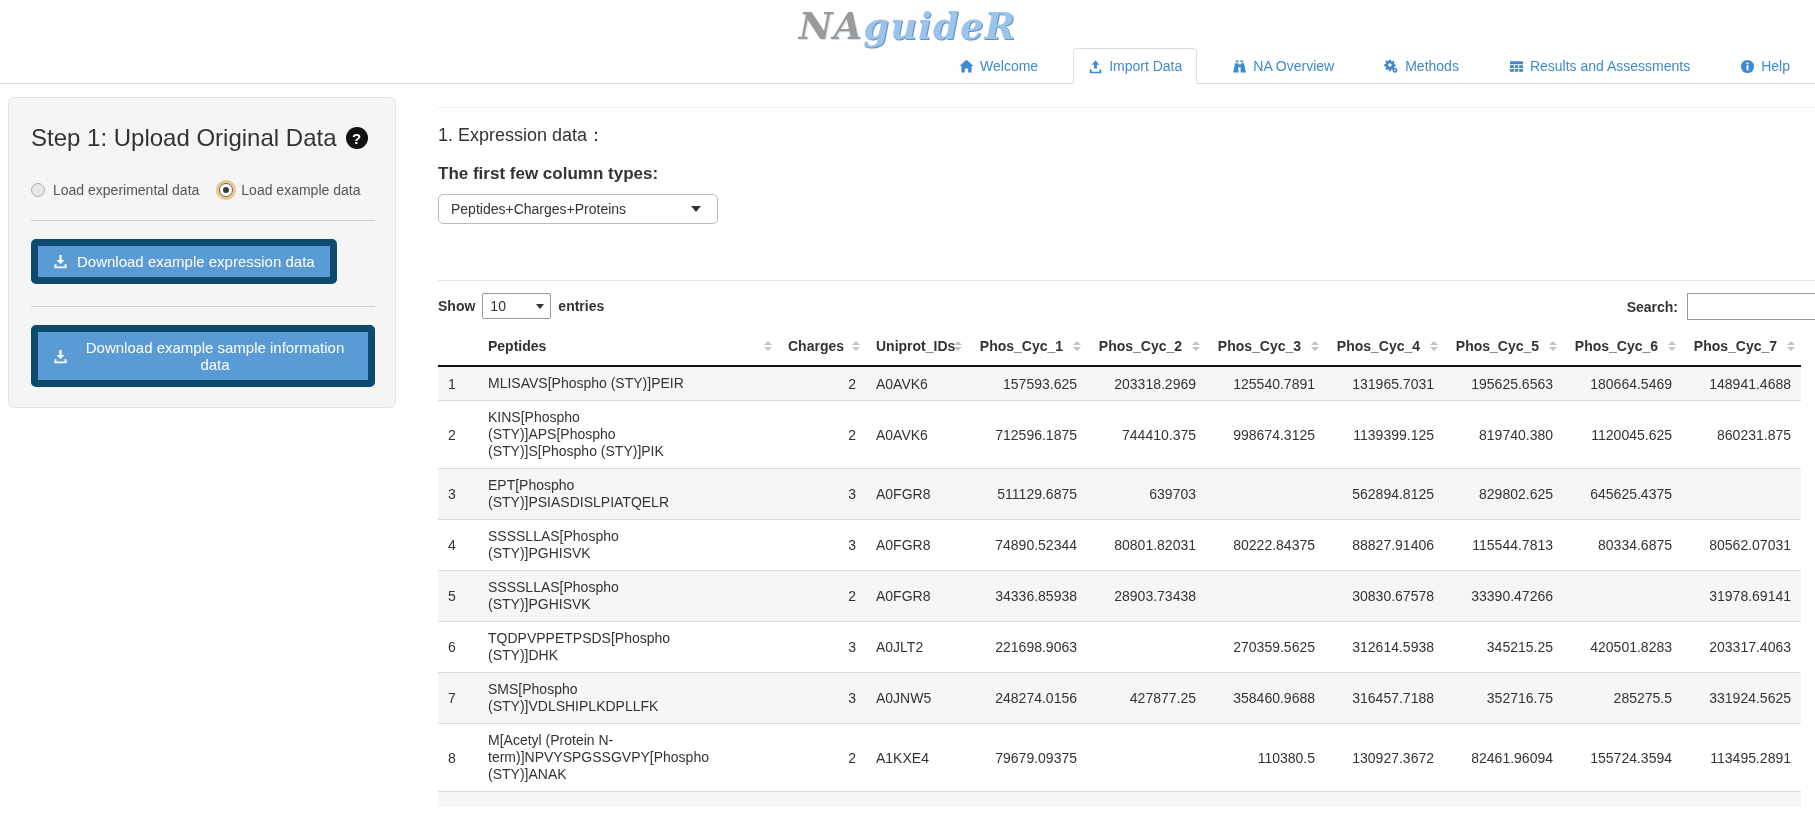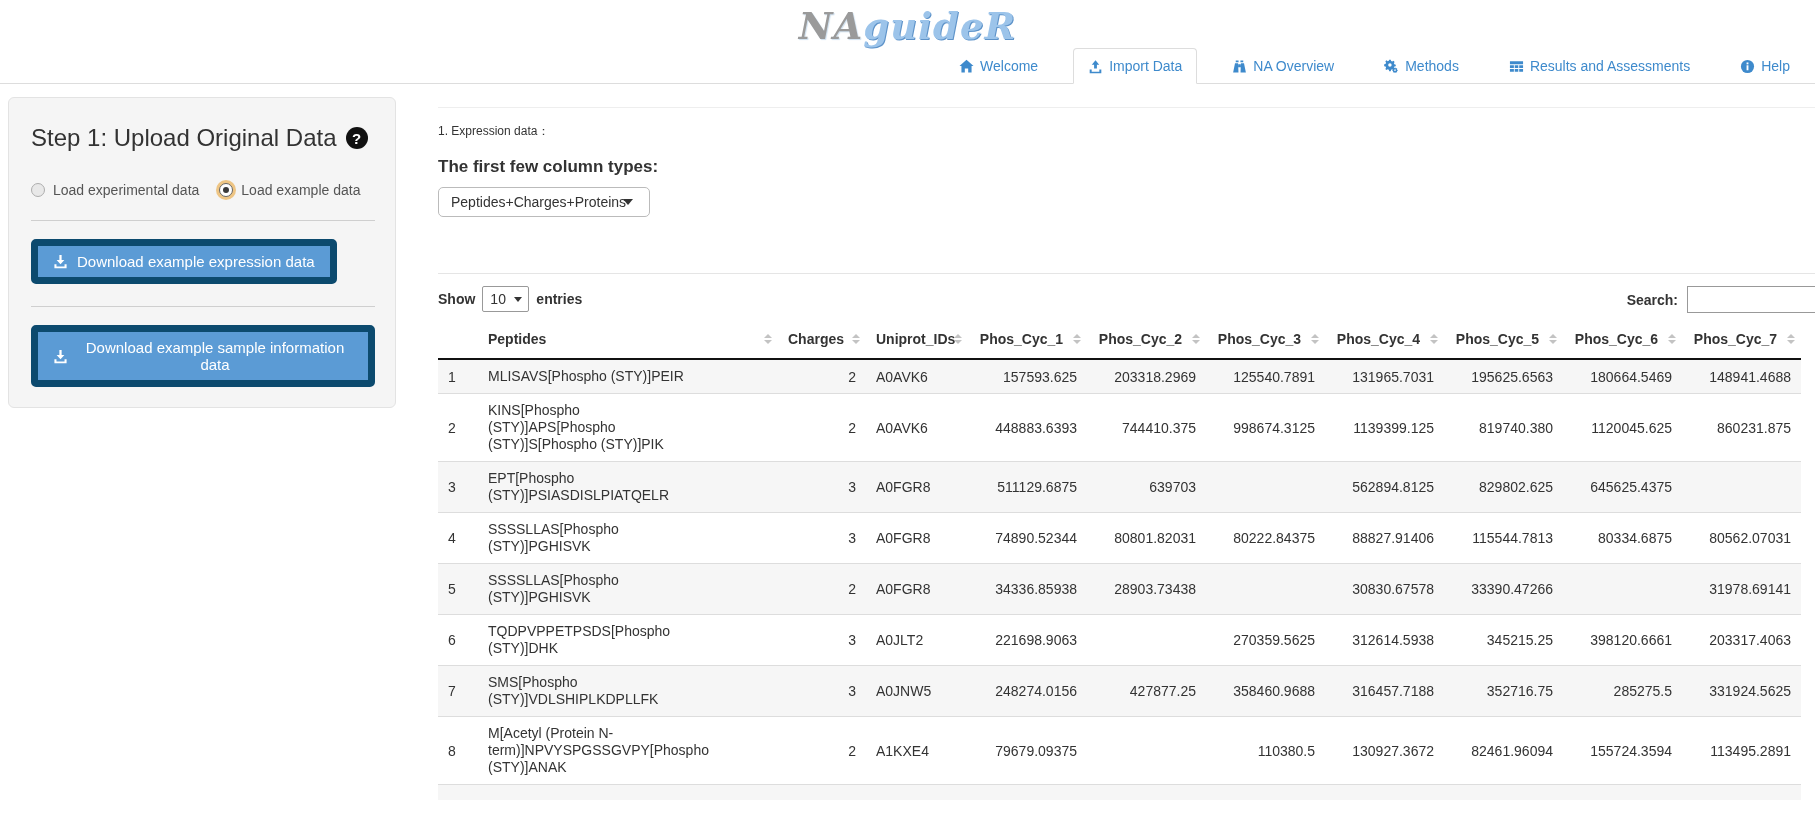--- a/index.html
+++ b/index.html
@@ -41,33 +41,33 @@
     border-radius:50%; background:#3a3a3a; }
   .sidebar hr { border:none; border-top:1px solid #cfcfcf; margin:22px 0 18px; }
   .btn-dl { display:inline-flex; align-items:center; gap:9px; background:#5b9bd5;
     border:7px solid #0c4a6e; color:#fff; font-size:15px; padding:7px 15px;
     border-radius:5px; cursor:pointer; font-family:inherit; }
   .btn-dl svg { width:15px; height:15px; fill:#fff; }
 
   
   .main { flex:1; min-width:0; padding-left:42px; }
   .top-hr { border:none; border-top:1px solid #eee; margin:10px 0 0; }
-  .section-title { font-size:12px; font-weight:400; margin-top:15px; color:#333; }
+  .section-title { font-size:18px; font-weight:400; margin-top:15px; color:#333; }
   .col-types-label { font-weight:bold; margin-top:17px; font-size:17px; }
-  .select-box { margin-top:10px; width:212px; height:30px; border:1px solid #bbb;
+  .select-box { margin-top:10px; width:280px; height:30px; border:1px solid #bbb;
     border-radius:5px; background:#fff; display:flex; align-items:center;
     padding:12px 12px; position:relative; cursor:pointer; color:#333; }
   .select-caret { position:absolute; right:16px; width:0; height:0;
     border-left:5px solid transparent; border-right:5px solid transparent;
     border-top:6px solid #333; }
   .mid-hr { border:none; border-top:1px solid #e5e5e5; margin:56px 0 0; }
 
   .dt-controls { margin-top:12px; position:relative; height:30px; }
   .dt-length { display:flex; align-items:center; gap:7px; font-weight:bold; color:#333; }
-  .mini-select { width:47px; height:26px; border:1px solid #999; border-radius:2px;
+  .mini-select { width:69px; height:26px; border:1px solid #999; border-radius:2px;
     background:#fff; font-weight:normal; display:flex; align-items:center;
     padding:0 7px; position:relative; cursor:pointer; }
   .mini-caret { position:absolute; right:6px; width:0; height:0;
     border-left:4px solid transparent; border-right:4px solid transparent;
     border-top:5px solid #333; }
   .dt-search { position:absolute; right:-68px; top:0; display:flex; align-items:center;
     gap:9px; font-weight:bold; color:#333; }
   .dt-search input { width:196px; height:27px; border:1px solid #999; background:#fff;
     font-family:inherit; font-size:14px; padding:0 6px; outline:none; }
 
@@ -296,21 +296,21 @@
             <td class="num">180664.5469</td>
             <td class="num">148941.4688</td>
           </tr>
           <tr class="even">
             <td class="idx">2</td>
             <td class="pep-c">
               <div class="pep">KINS[Phospho (STY)]APS[Phospho (STY)]S[Phospho (STY)]PIK</div>
             </td>
             <td class="num">2</td>
             <td class="up">A0AVK6</td>
-            <td class="num">448883.6393</td>
+            <td class="num">712596.1875</td>
             <td class="num">744410.375</td>
             <td class="num">998674.3125</td>
             <td class="num">1139399.125</td>
             <td class="num">819740.380</td>
             <td class="num">1120045.625</td>
             <td class="num">860231.875</td>
           </tr>
           <tr class="odd">
             <td class="idx">3</td>
             <td class="pep-c">
@@ -361,21 +361,21 @@
             <td class="pep-c">
               <div class="pep">TQDPVPPETPSDS[Phospho (STY)]DHK</div>
             </td>
             <td class="num">3</td>
             <td class="up">A0JLT2</td>
             <td class="num">221698.9063</td>
             <td class="num"></td>
             <td class="num">270359.5625</td>
             <td class="num">312614.5938</td>
             <td class="num">345215.25</td>
-            <td class="num">398120.6661</td>
+            <td class="num">420501.8283</td>
             <td class="num">203317.4063</td>
           </tr>
           <tr class="odd">
             <td class="idx">7</td>
             <td class="pep-c">
               <div class="pep">SMS[Phospho (STY)]VDLSHIPLKDPLLFK</div>
             </td>
             <td class="num">3</td>
             <td class="up">A0JNW5</td>
             <td class="num">248274.0156</td>

